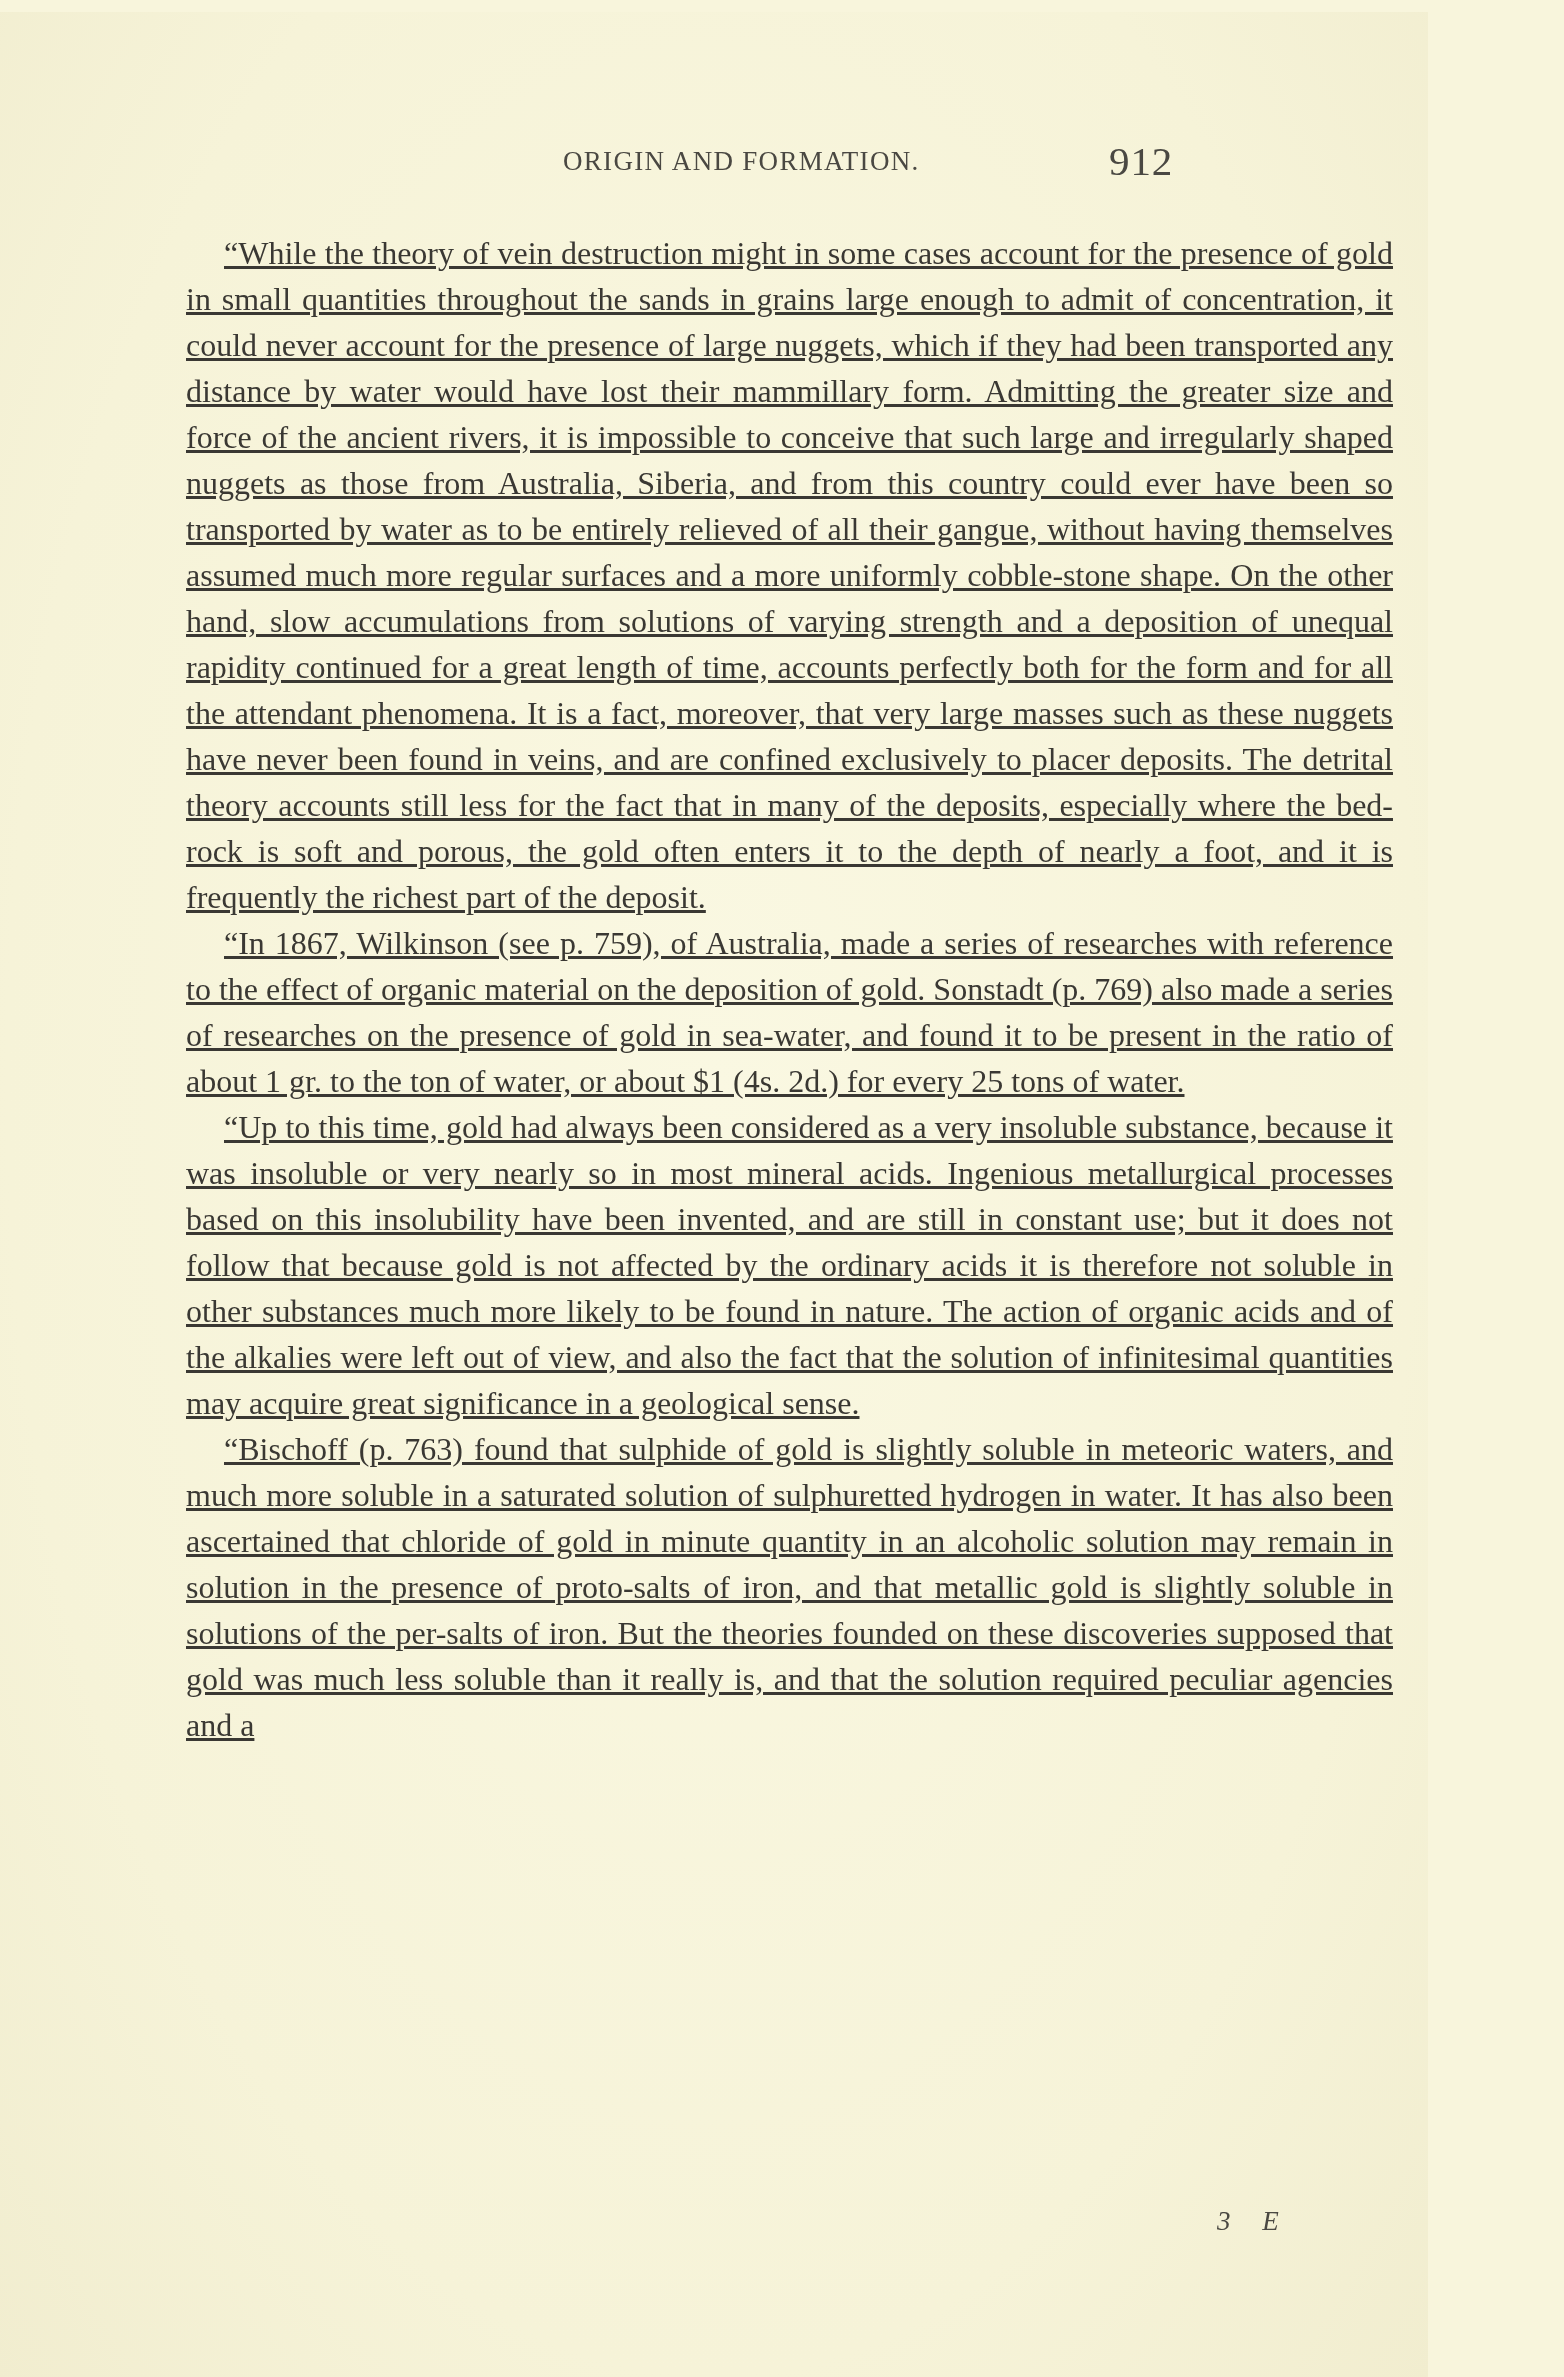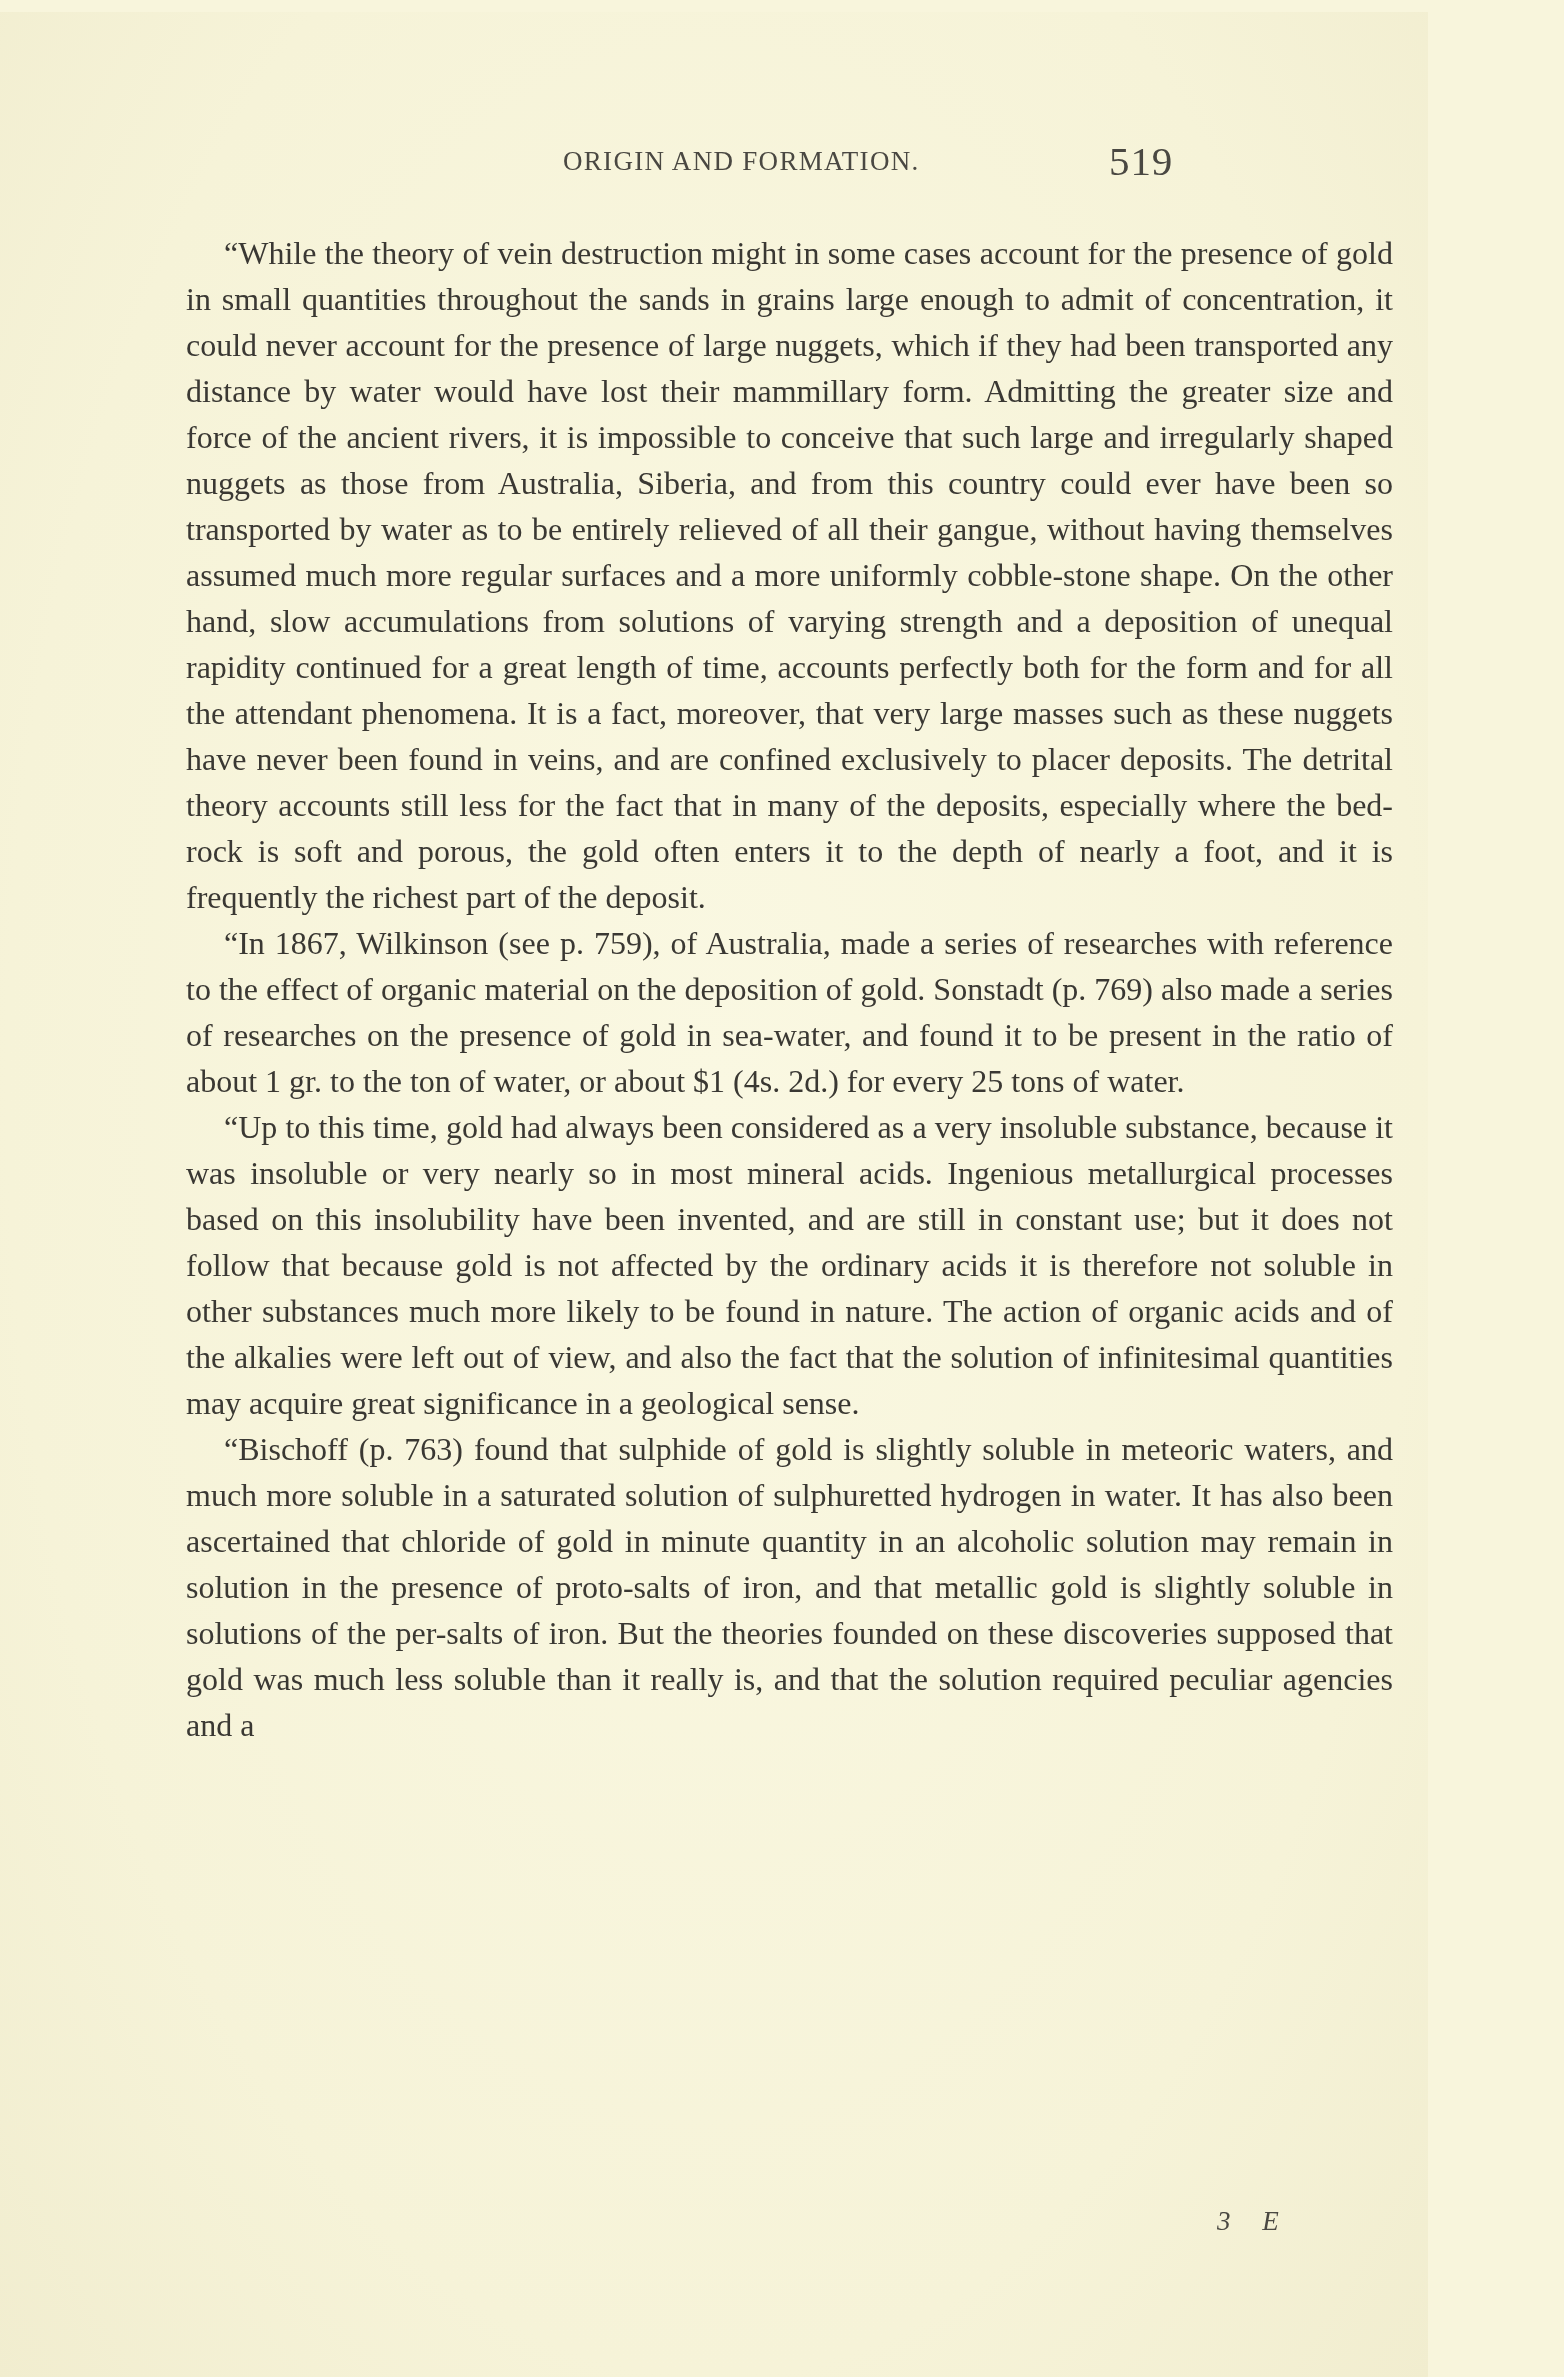--- a/index.html
+++ b/index.html
@@ -40,20 +40,21 @@
     }
     .body-text {
       position: absolute;
       left: 186px;
       top: 218px;
       width: 1207px;
       font-size: 32px;
       line-height: 46px;
       text-align: justify;
       color: #3a3833;
+      text-decoration: underline;
     }
     .para {
       margin: 0;
       text-indent: 38px;
       hyphens: none;
     }
     .para:first-child {
       text-indent: 38px;
     }
     .sig {
@@ -64,21 +65,21 @@
       letter-spacing: 12.5px;
       color: #4a4842;
       font-style: italic;
     }
   </style>
 </head>
 <body>
 
 <div class="page">
   <div class="running-head">ORIGIN AND FORMATION.</div>
-  <div class="folio">519</div>
+  <div class="folio">912</div>
 
   <div class="body-text">
     <p class="para">“While the theory of vein destruction might in some cases account for the presence of gold in small quantities throughout the sands in grains large enough to admit of concentration, it could never account for the presence of large nuggets, which if they had been transported any distance by water would have lost their mammillary form.  Admitting the greater size and force of the ancient rivers, it is impossible to conceive that such large and irregularly shaped nuggets as those from Australia, Siberia, and from this country could ever have been so transported by water as to be entirely relieved of all their gangue, without having themselves assumed much more regular surfaces and a more uniformly cobble-stone shape.  On the other hand, slow accumulations from solutions of varying strength and a deposition of unequal rapidity continued for a great length of time, accounts perfectly both for the form and for all the attendant phenomena.  It is a fact, moreover, that very large masses such as these nuggets have never been found in veins, and are confined exclusively to placer deposits.  The detrital theory accounts still less for the fact that in many of the deposits, especially where the bed-rock is soft and porous, the gold often enters it to the depth of nearly a foot, and it is frequently the richest part of the deposit.</p>
     <p class="para">“In 1867, Wilkinson (see p. 759), of Australia, made a series of researches with reference to the effect of organic material on the deposition of gold.  Sonstadt (p. 769) also made a series of researches on the presence of gold in sea-water, and found it to be present in the ratio of about 1 gr. to the ton of water, or about $1 (4s. 2d.) for every 25 tons of water.</p>
     <p class="para">“Up to this time, gold had always been considered as a very insoluble substance, because it was insoluble or very nearly so in most mineral acids.  Ingenious metallurgical processes based on this insolubility have been invented, and are still in constant use; but it does not follow that because gold is not affected by the ordinary acids it is therefore not soluble in other substances much more likely to be found in nature.  The action of organic acids and of the alkalies were left out of view, and also the fact that the solution of infinitesimal quantities may acquire great significance in a geological sense.</p>
     <p class="para">“Bischoff (p. 763) found that sulphide of gold is slightly soluble in meteoric waters, and much more soluble in a saturated solution of sulphuretted hydrogen in water.  It has also been ascertained that chloride of gold in minute quantity in an alcoholic solution may remain in solution in the presence of proto-salts of iron, and that metallic gold is slightly soluble in solutions of the per-salts of iron.  But the theories founded on these discoveries supposed that gold was much less soluble than it really is, and that the solution required peculiar agencies and a</p>
   </div>
 
   <div class="sig">3 E</div>
 </div>

